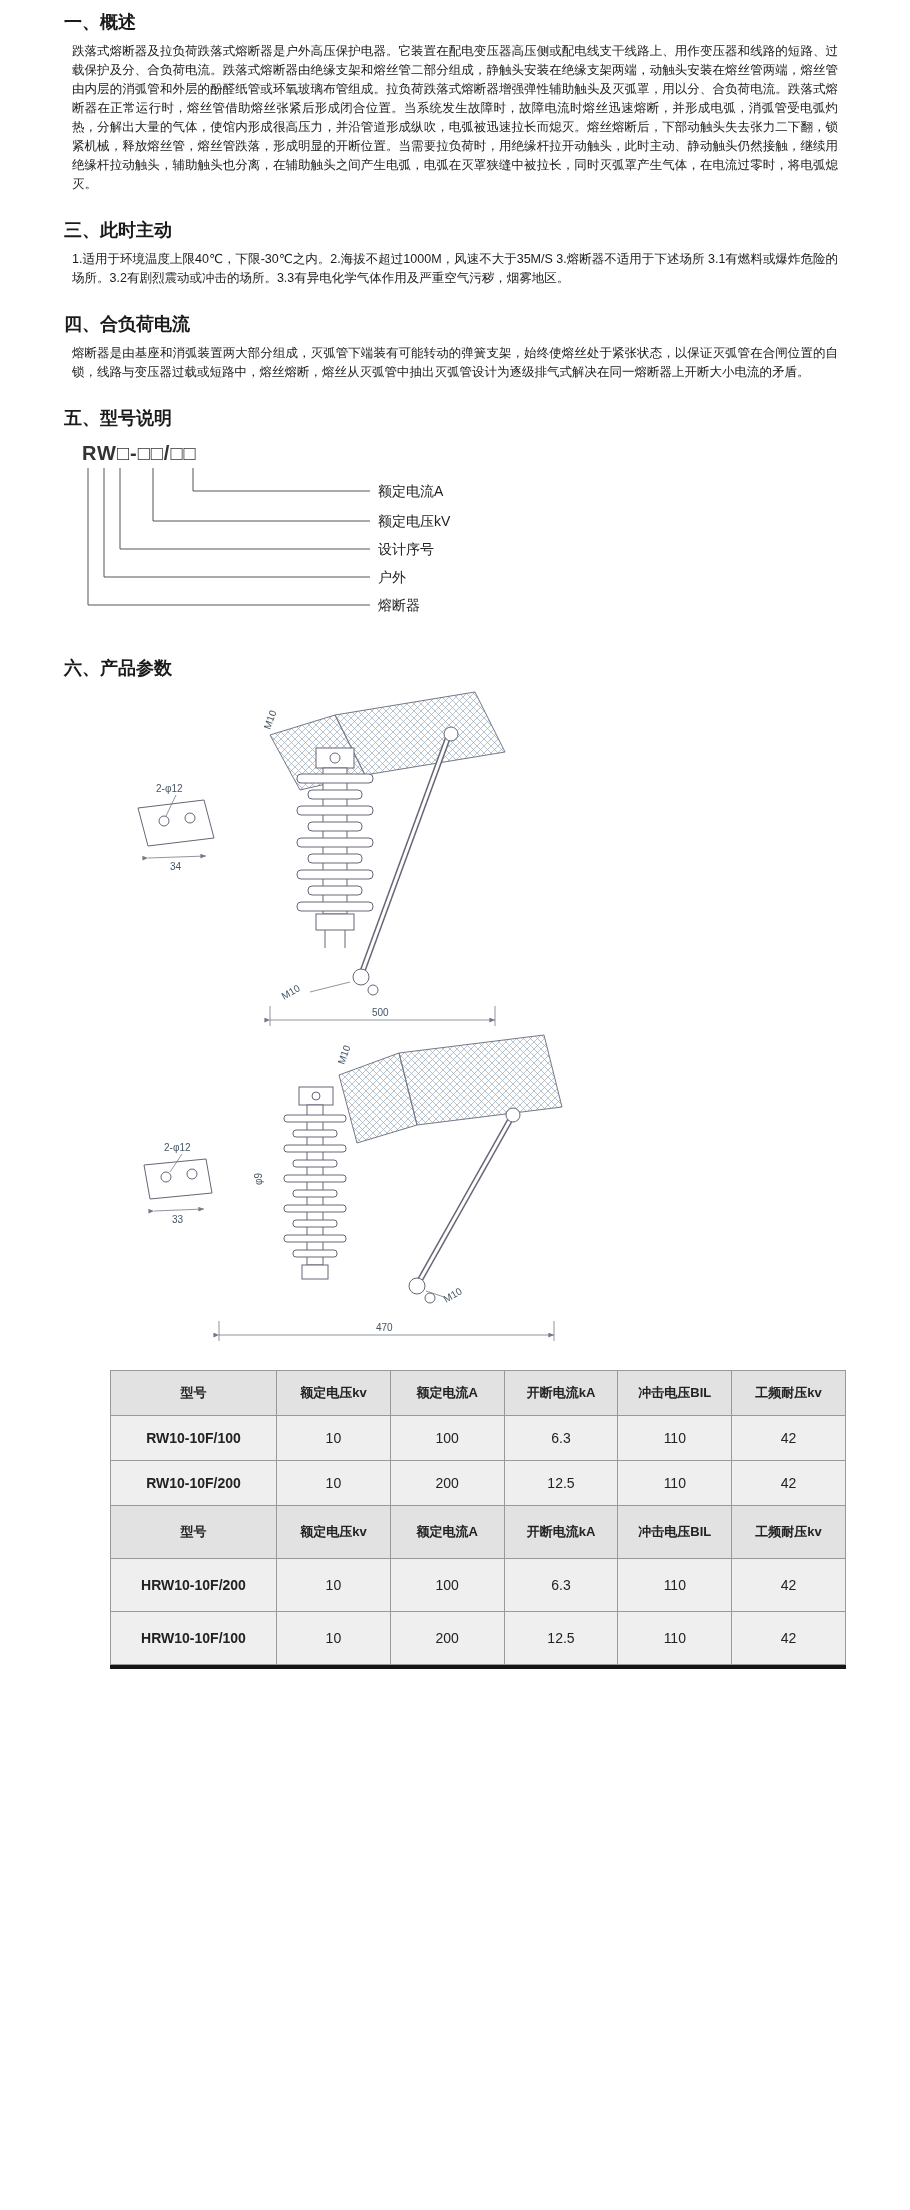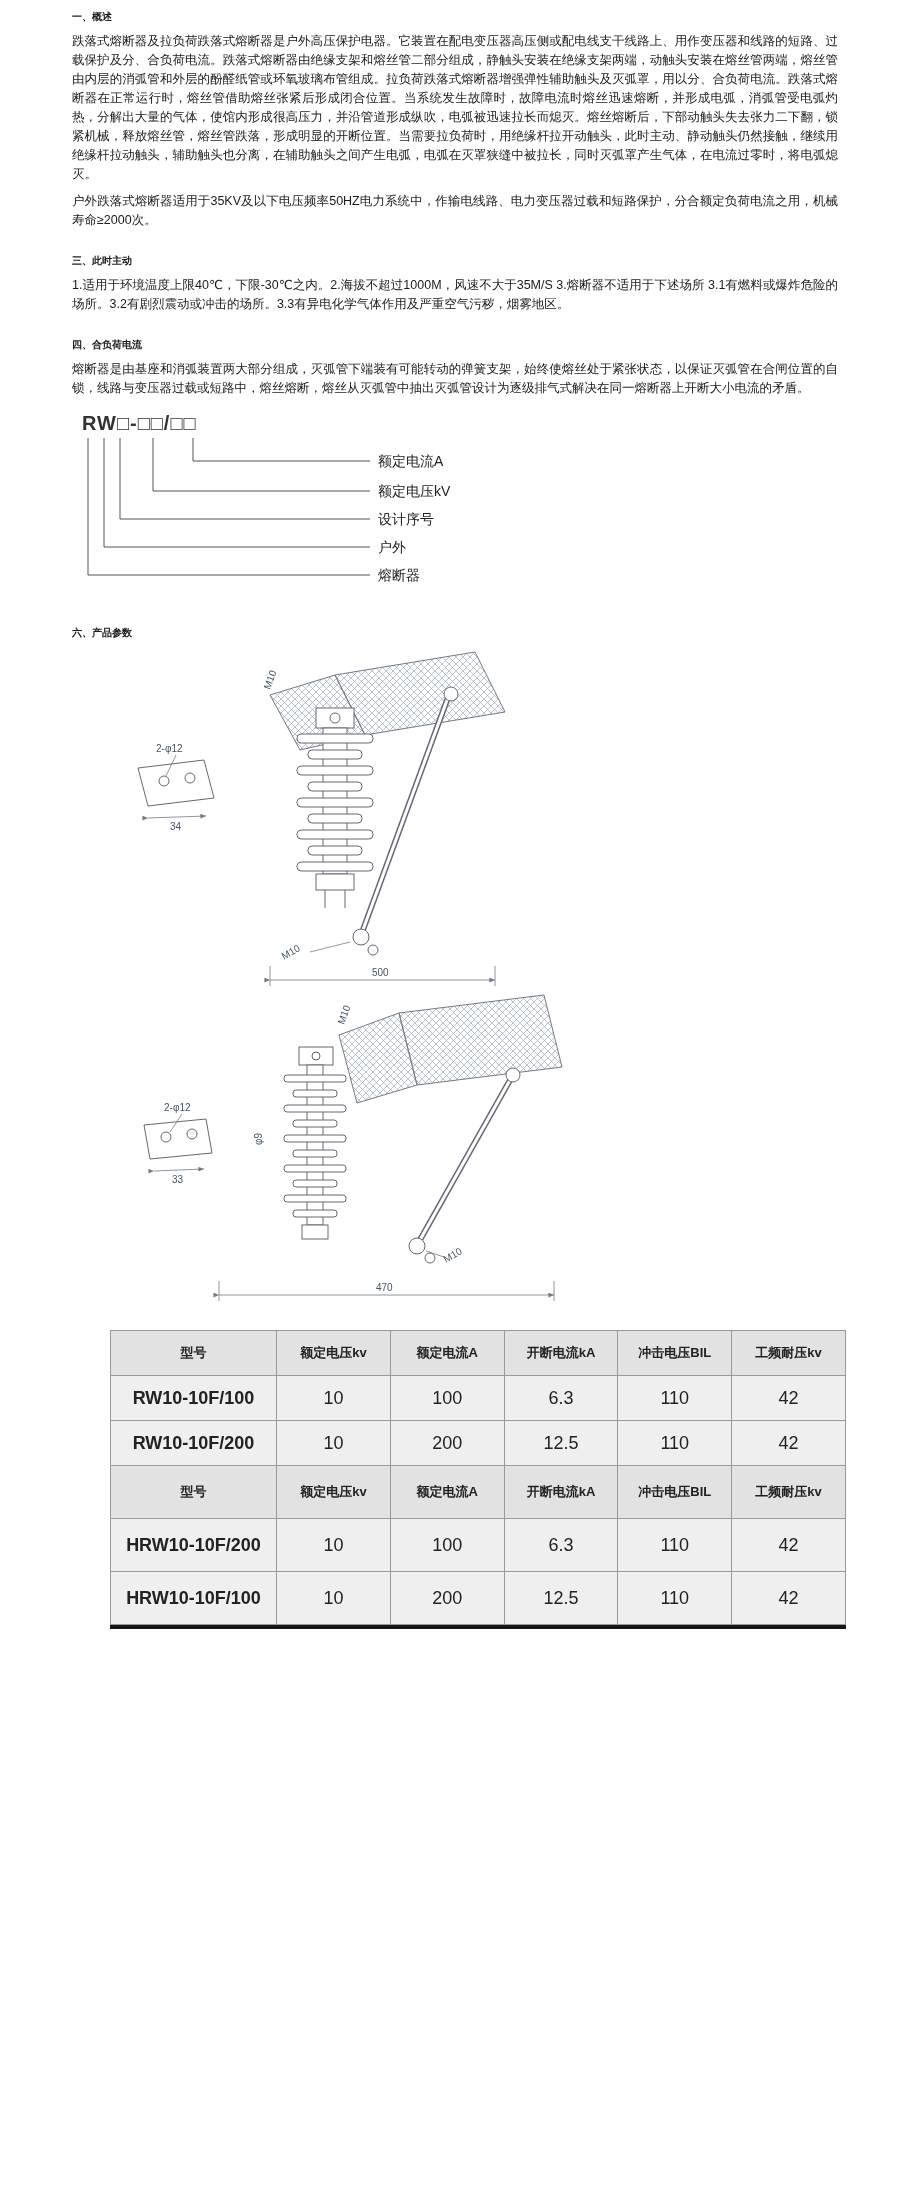--- a/index.html
+++ b/index.html
@@ -1,69 +1,69 @@
 <!DOCTYPE html>
 <html><head>
 <meta charset="utf-8">
 <style>
   * { box-sizing: border-box; }
   html,body { margin:0; padding:0; background:#ffffff; }
   body { font-family:"Liberation Sans","DejaVu Sans",sans-serif; color:#1a1a1a; }
   .page { width:910px; padding:8px 64px 28px 64px; background:#fff; }
 
-  .sec-heading { font-size:10px; font-weight:bold; margin:24px 0 6px 8px; }
+  .sec-heading { font-size:18px; font-weight:bold; margin:24px 0 6px 0; }
   .sec-heading.first { margin-top:2px; }
   .sec-body { font-size:12.5px; line-height:19px; margin:8px; text-align:justify; }
 
   .model-svg { display:block; margin:4px 0 0 8px; }
   .model-code { font-size:20px; font-weight:bold; letter-spacing:1px; fill:#333; }
   .model-label { font-size:14px; fill:#222; }
   .mline { fill:none; stroke:#555; stroke-width:1; }
 
   .drawings { display:block; margin-top:10px; }
   .dim { font-size:10px; fill:#445566; }
   .ln { stroke:#667; fill:#ffffff; stroke-width:1; }
   .nofill { fill:none; stroke:#667; stroke-width:1; }
   .thin { stroke:#778; stroke-width:0.8; fill:none; }
 
   .param-tables { margin:20px 0 0 46px; width:736px; }
   table.ptable { border-collapse:collapse; width:736px; table-layout:fixed; }
-  .ptable th, .ptable td { border:1px solid #999; text-align:center; font-size:18px;
+  .ptable th, .ptable td { border:1px solid #999; text-align:center; font-size:14px;
       padding:0 2px; height:45px; background:#efefef; color:#222; overflow:hidden; }
   .ptable th { background:#e2e2e2; font-weight:bold; font-size:13px;margin-top:32px; }
   .ptable td.model-cell { font-weight:bold; }
   .ptable2 th, .ptable2 td { height:53px; }
   .t2 { margin-top:-1px; }
   .table-footer-bar { height:4px; background:#161616; width:736px; }
 </style>
 </head>
 <body>
 
 <div class="page">
 
   <section>
     <h3 class="sec-heading first">一、概述</h3>
     <p class="sec-body">跌落式熔断器及拉负荷跌落式熔断器是户外高压保护电器。它装置在配电变压器高压侧或配电线支干线路上、用作变压器和线路的短路、过载保护及分、合负荷电流。跌落式熔断器由绝缘支架和熔丝管二部分组成，静触头安装在绝缘支架两端，动触头安装在熔丝管两端，熔丝管由内层的消弧管和外层的酚醛纸管或环氧玻璃布管组成。拉负荷跌落式熔断器增强弹性辅助触头及灭弧罩，用以分、合负荷电流。跌落式熔断器在正常运行时，熔丝管借助熔丝张紧后形成闭合位置。当系统发生故障时，故障电流时熔丝迅速熔断，并形成电弧，消弧管受电弧灼热，分解出大量的气体，使馆内形成很高压力，并沿管道形成纵吹，电弧被迅速拉长而熄灭。熔丝熔断后，下部动触头失去张力二下翻，锁紧机械，释放熔丝管，熔丝管跌落，形成明显的开断位置。当需要拉负荷时，用绝缘杆拉开动触头，此时主动、静动触头仍然接触，继续用绝缘杆拉动触头，辅助触头也分离，在辅助触头之间产生电弧，电弧在灭罩狭缝中被拉长，同时灭弧罩产生气体，在电流过零时，将电弧熄灭。</p>
   </section>
 
   <section>
-    <p class="sec-body">户外跌落式熔断器适用于35KV及以下电压频率50HZ电力系统中，作输电线路、电力变压器过载和短路保护，分合额定负荷电流之用，机械寿命≥2000次。</p>
   </section>
 
   <section>
     <h3 class="sec-heading">三、此时主动</h3>
     <p class="sec-body">1.适用于环境温度上限40℃，下限-30℃之内。2.海拔不超过1000M，风速不大于35M/S 3.熔断器不适用于下述场所 3.1有燃料或爆炸危险的场所。3.2有剧烈震动或冲击的场所。3.3有异电化学气体作用及严重空气污秽，烟雾地区。</p>
   </section>
 
   <section>
     <h3 class="sec-heading">四、合负荷电流</h3>
     <p class="sec-body">熔断器是由基座和消弧装置两大部分组成，灭弧管下端装有可能转动的弹簧支架，始终使熔丝处于紧张状态，以保证灭弧管在合闸位置的自锁，线路与变压器过载或短路中，熔丝熔断，熔丝从灭弧管中抽出灭弧管设计为逐级排气式解决在同一熔断器上开断大小电流的矛盾。</p>
   </section>
 
   <section>
+    <h3 class="sec-heading">五、型号说明</h3>
     <svg class="model-svg" width="430" height="196" viewBox="0 0 430 196" aria-hidden="true">
       <text x="10" y="24" class="model-code">RW□-□□/□□</text>
       <polyline class="mline" points="121,32 121,55 298,55"></polyline>
       <polyline class="mline" points="81,32 81,85 298,85"></polyline>
       <polyline class="mline" points="48,32 48,113 298,113"></polyline>
       <polyline class="mline" points="32,32 32,141 298,141"></polyline>
       <polyline class="mline" points="16,32 16,169 298,169"></polyline>
       <text x="306" y="60" class="model-label">额定电流A</text>
       <text x="306" y="90" class="model-label">额定电压kV</text>
       <text x="306" y="118" class="model-label">设计序号</text>

